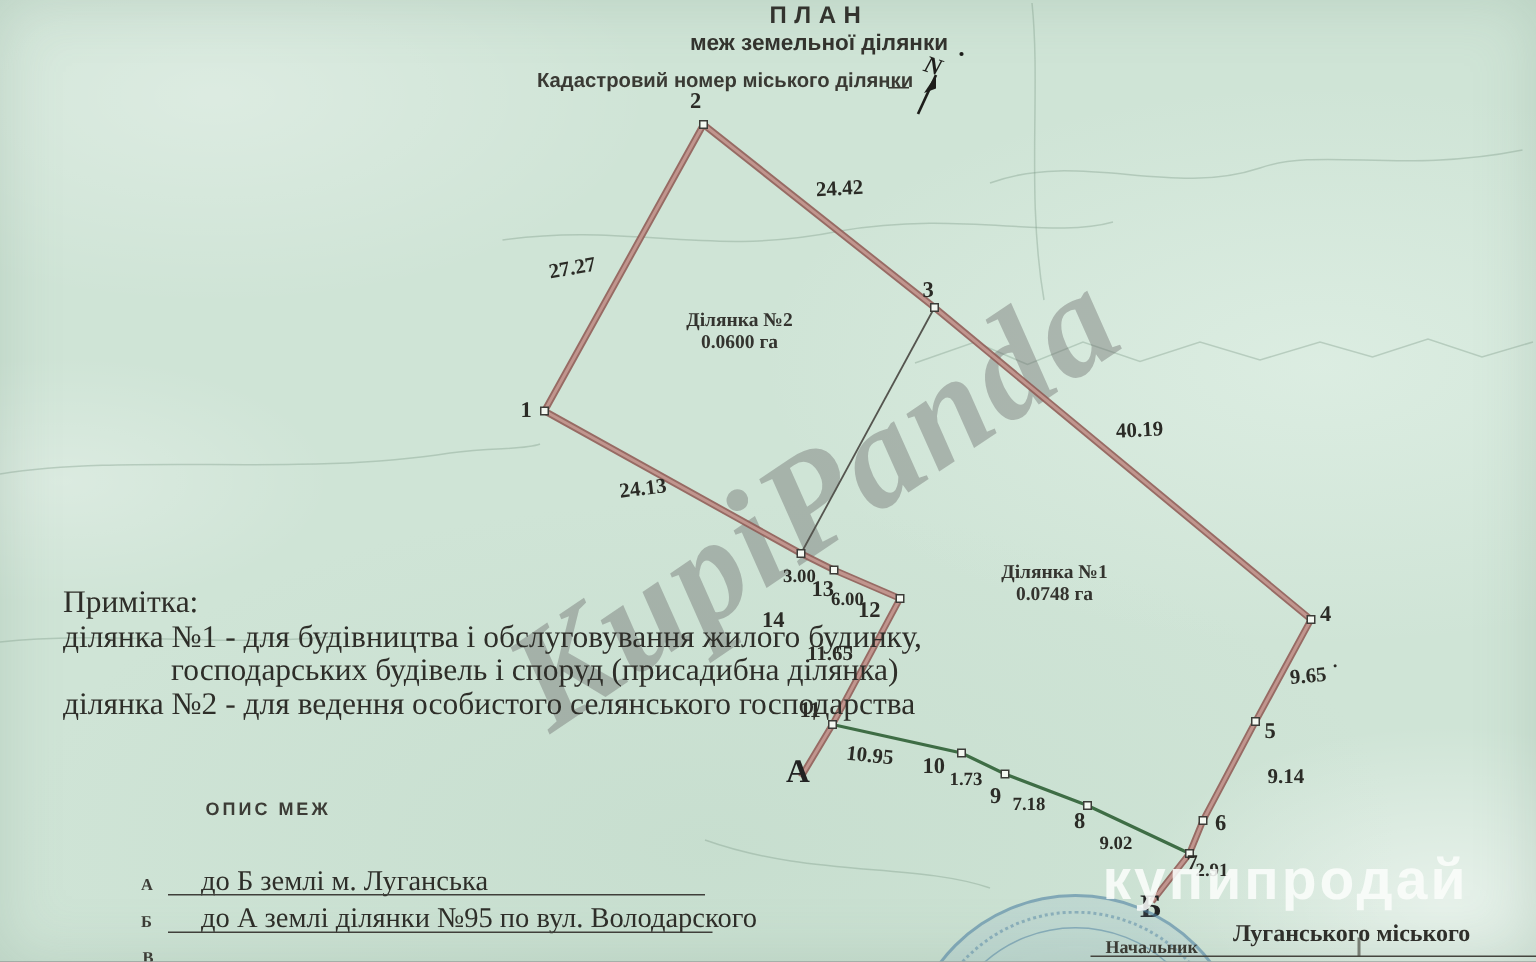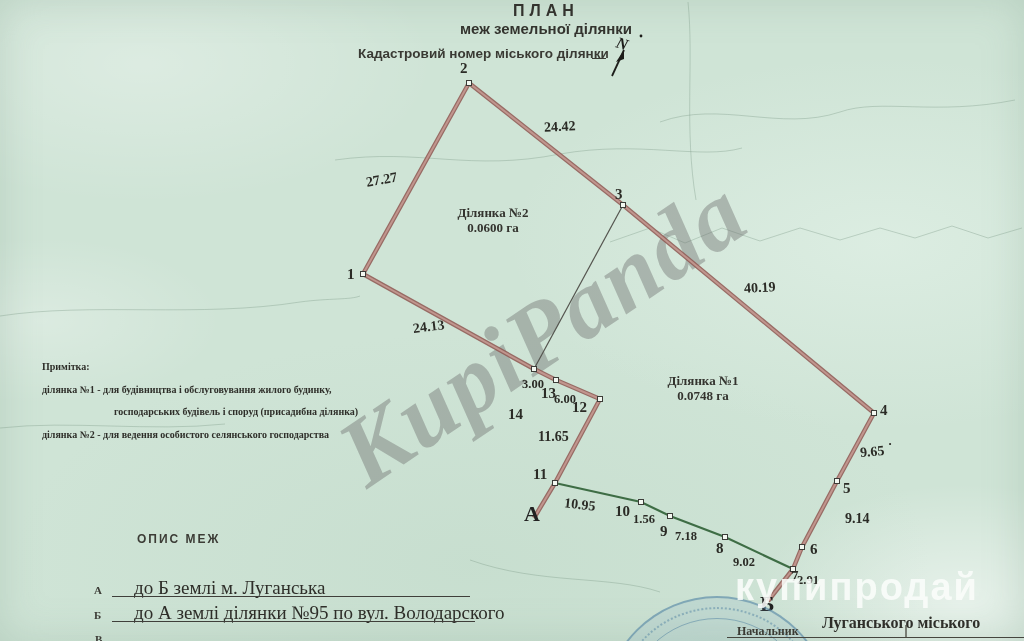--- a/index.html
+++ b/index.html
@@ -27,21 +27,21 @@
   .t-cad-line{left:592px;top:44px;width:14px;height:14px;border-bottom:1.5px solid #3a3a34;}
   
   .map-label{position:absolute;white-space:nowrap;color:#2b2b26;}
   .pt{font-size:15px;font-weight:600;}
   .meas{font-size:14px;font-weight:600;}
   .small{font-size:12.5px;font-weight:600;}
   .big{font-size:22px;font-weight:bold;color:#222;}
   .parcel{position:absolute;text-align:center;font-size:13px;font-weight:bold;
           color:#34342f;line-height:14.5px;white-space:nowrap;}
   
-  .note{left:42px;top:356px;font-size:10px;line-height:22.5px;color:#2e2e29;font-weight:bold;}
+  .note{left:42px;top:390px;font-size:21px;line-height:22.5px;color:#2e2e29;}
   .note .indent{padding-left:72px;}
   
   .opys-h{left:137px;top:532px;font-family:"Liberation Sans",sans-serif;font-weight:bold;
           font-size:12px;letter-spacing:2px;color:#3c3c36;}
   .row-letter{font-size:11px;font-weight:bold;color:#3c3c36;}
   .row-text{font-size:19px;color:#2e2e29;white-space:nowrap;margin-left:16px;}
   .row-line{border-bottom:1.5px solid #3f3f3a;height:1px;}
   
   .f-official{left:737px;top:624px;font-size:12px;font-weight:bold;color:#3b3b34;}
   .f-org{left:822px;top:614px;font-size:16px;font-weight:bold;color:#2f2f2a;white-space:nowrap;}
@@ -153,21 +153,21 @@
       <span class="map-label meas" style="left: 744px; top: 280px; transform: rotate(-3deg);">40.19</span>
       <span class="map-label meas" style="left: 860px; top: 444px; transform: rotate(-5deg);">9.65</span>
       <span class="map-label small" style="left: 888px; top: 437px;">·</span>
       <span class="map-label meas" style="left: 845px; top: 511px;">9.14</span>
       <span class="map-label small" style="left: 797px; top: 557px; margin-top: 16px;">2.91</span>
       <span class="map-label meas" style="left: 413px; top: 319px; transform: rotate(-7deg);">24.13</span>
       <span class="map-label small" style="left: 522px; top: 377px;">3.00</span>
       <span class="map-label small" style="left: 554px; top: 392px;">6.00</span>
       <span class="map-label meas" style="left: 538px; top: 429px;">11.65</span>
       <span class="map-label meas" style="left: 564px; top: 497px; transform: rotate(6deg);">10.95</span>
-      <span class="map-label small" style="left: 633px; top: 512px;">1.56</span>
+      <span class="map-label small" style="left: 633px; top: 512px;">1.73</span>
       <span class="map-label small" style="left: 675px; top: 529px;">7.18</span>
       <span class="map-label small" style="left: 733px; top: 555px;">9.02</span>
       <span class="map-label big" style="left: 524px; top: 501px;">А</span>
       <span class="map-label big" style="left: 760px; top: 591px;">Б</span>
     </div>
 
   <div class="abs note">
     <div>Примітка:</div>
     <div>ділянка №1 - для будівництва і обслуговування жилого будинку,</div>
     <div class="indent">господарських будівель і споруд (присадибна ділянка)</div>

